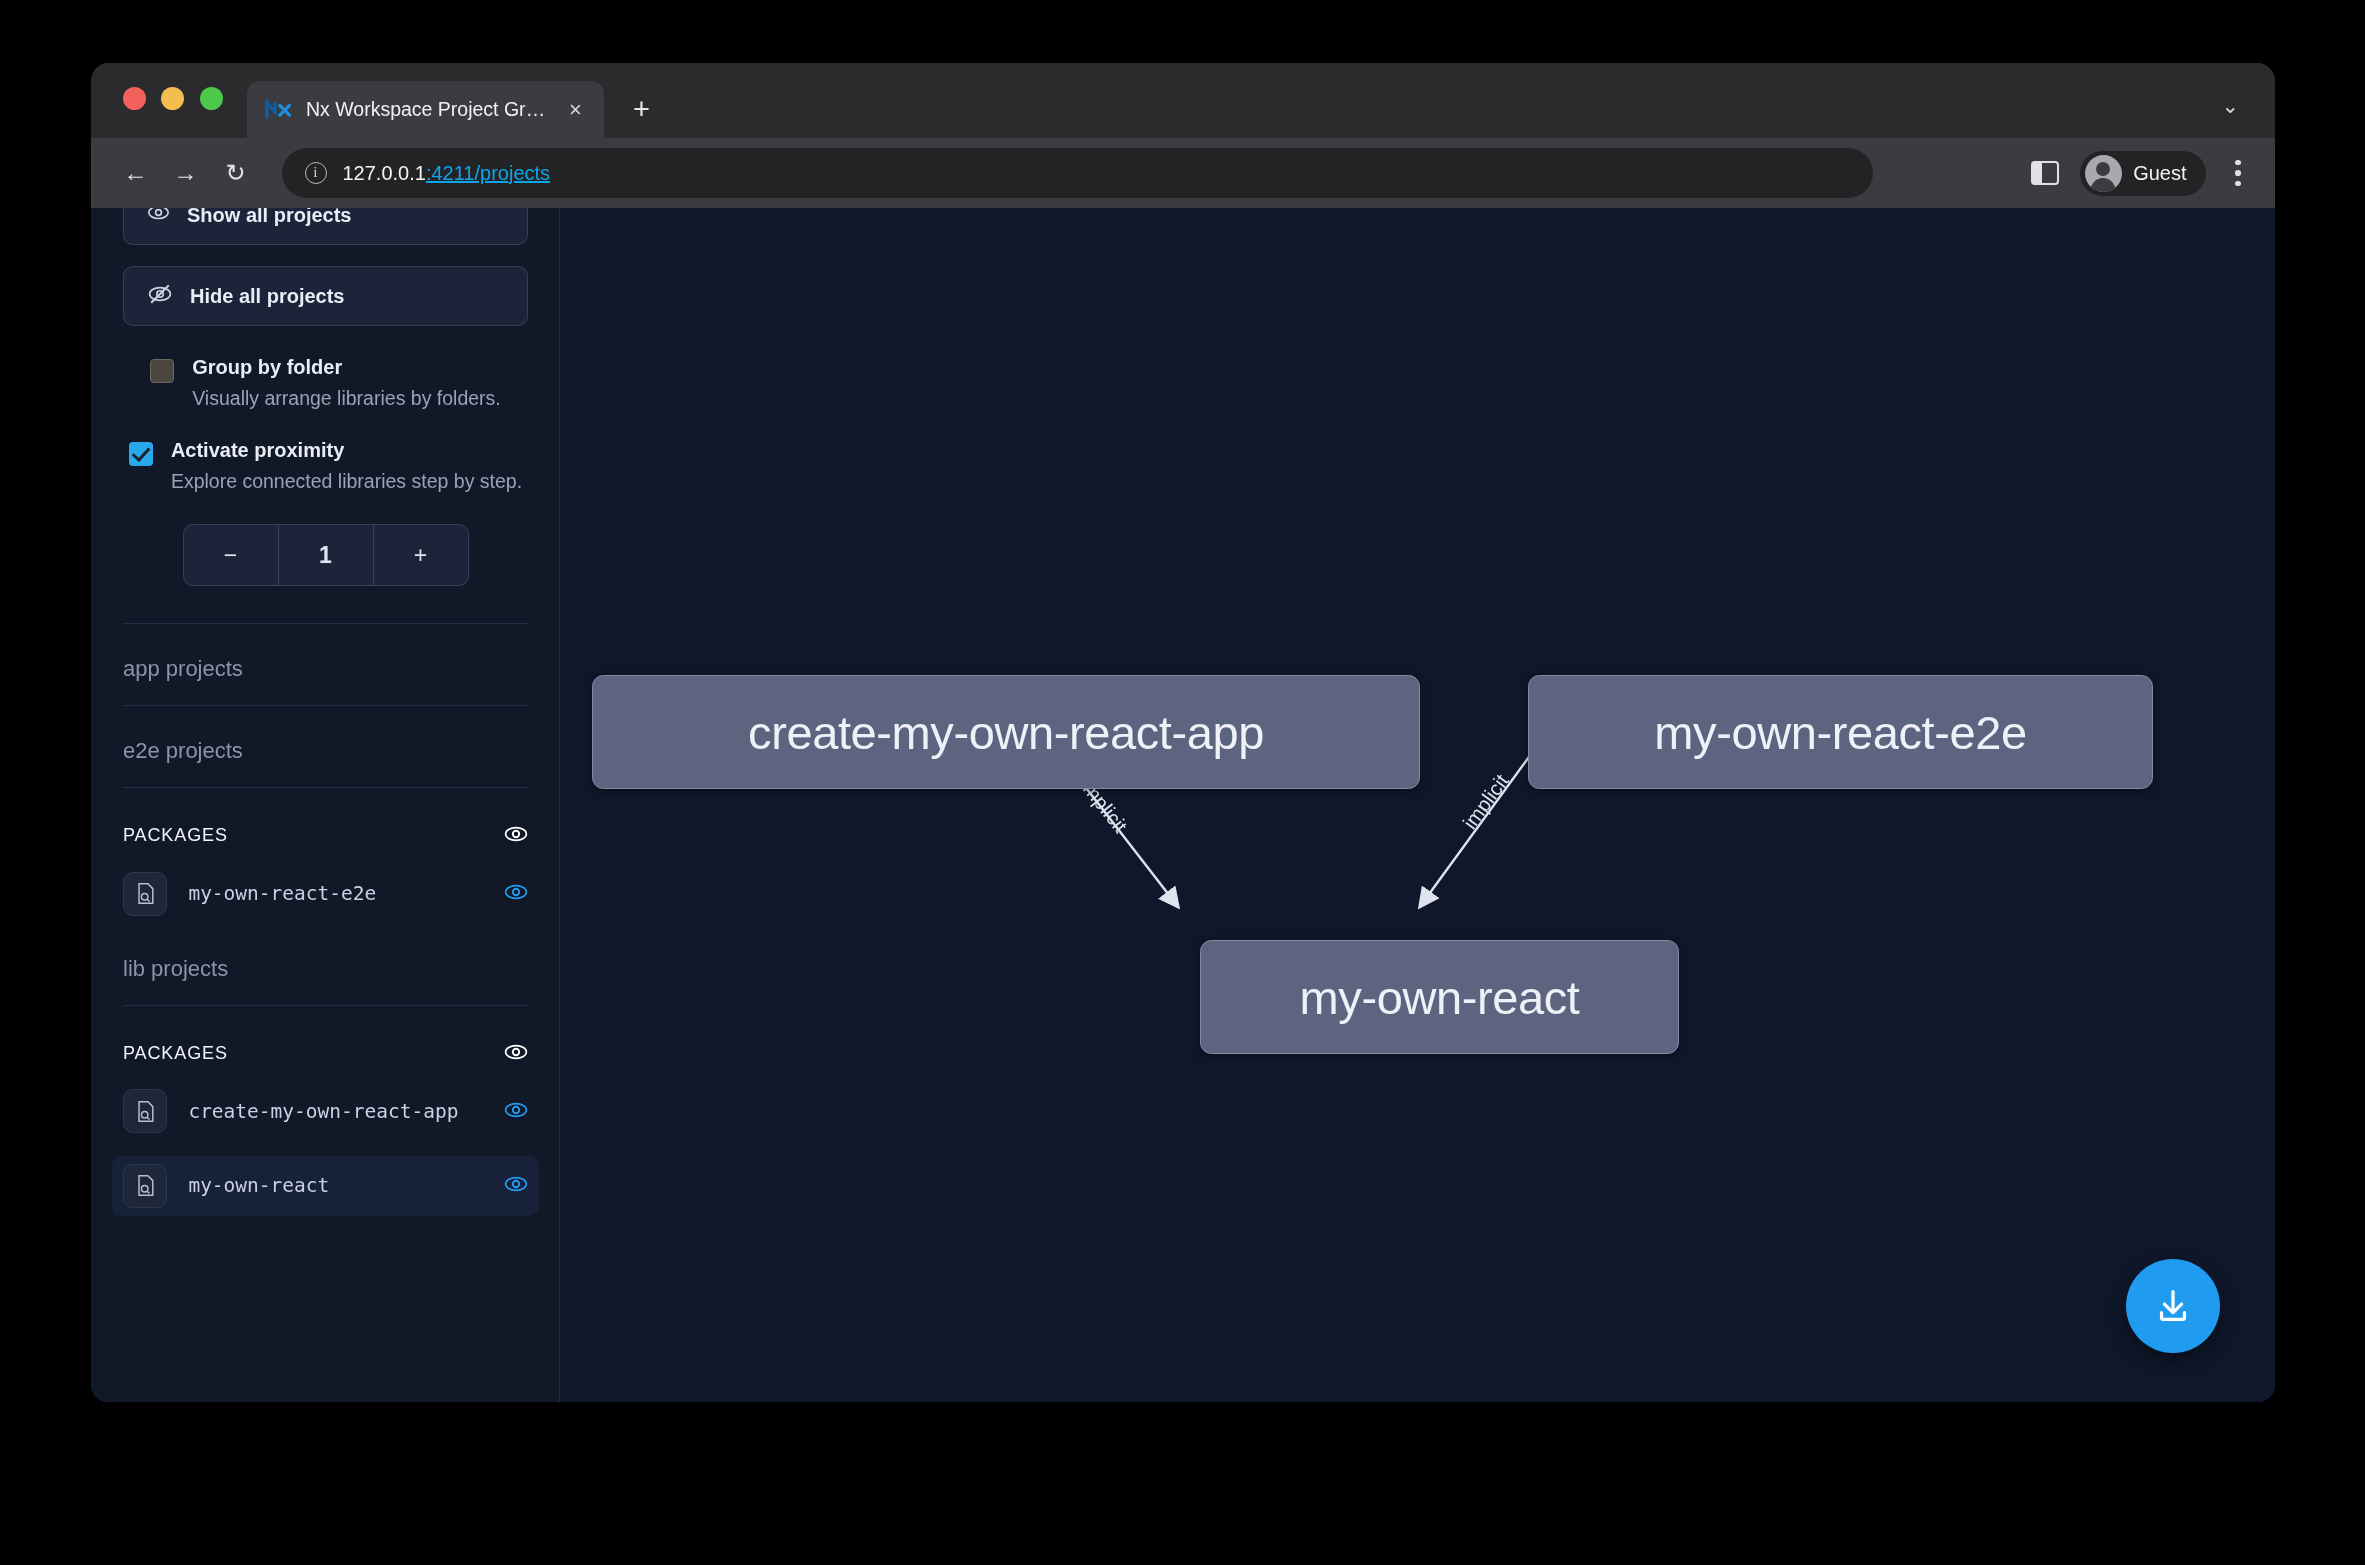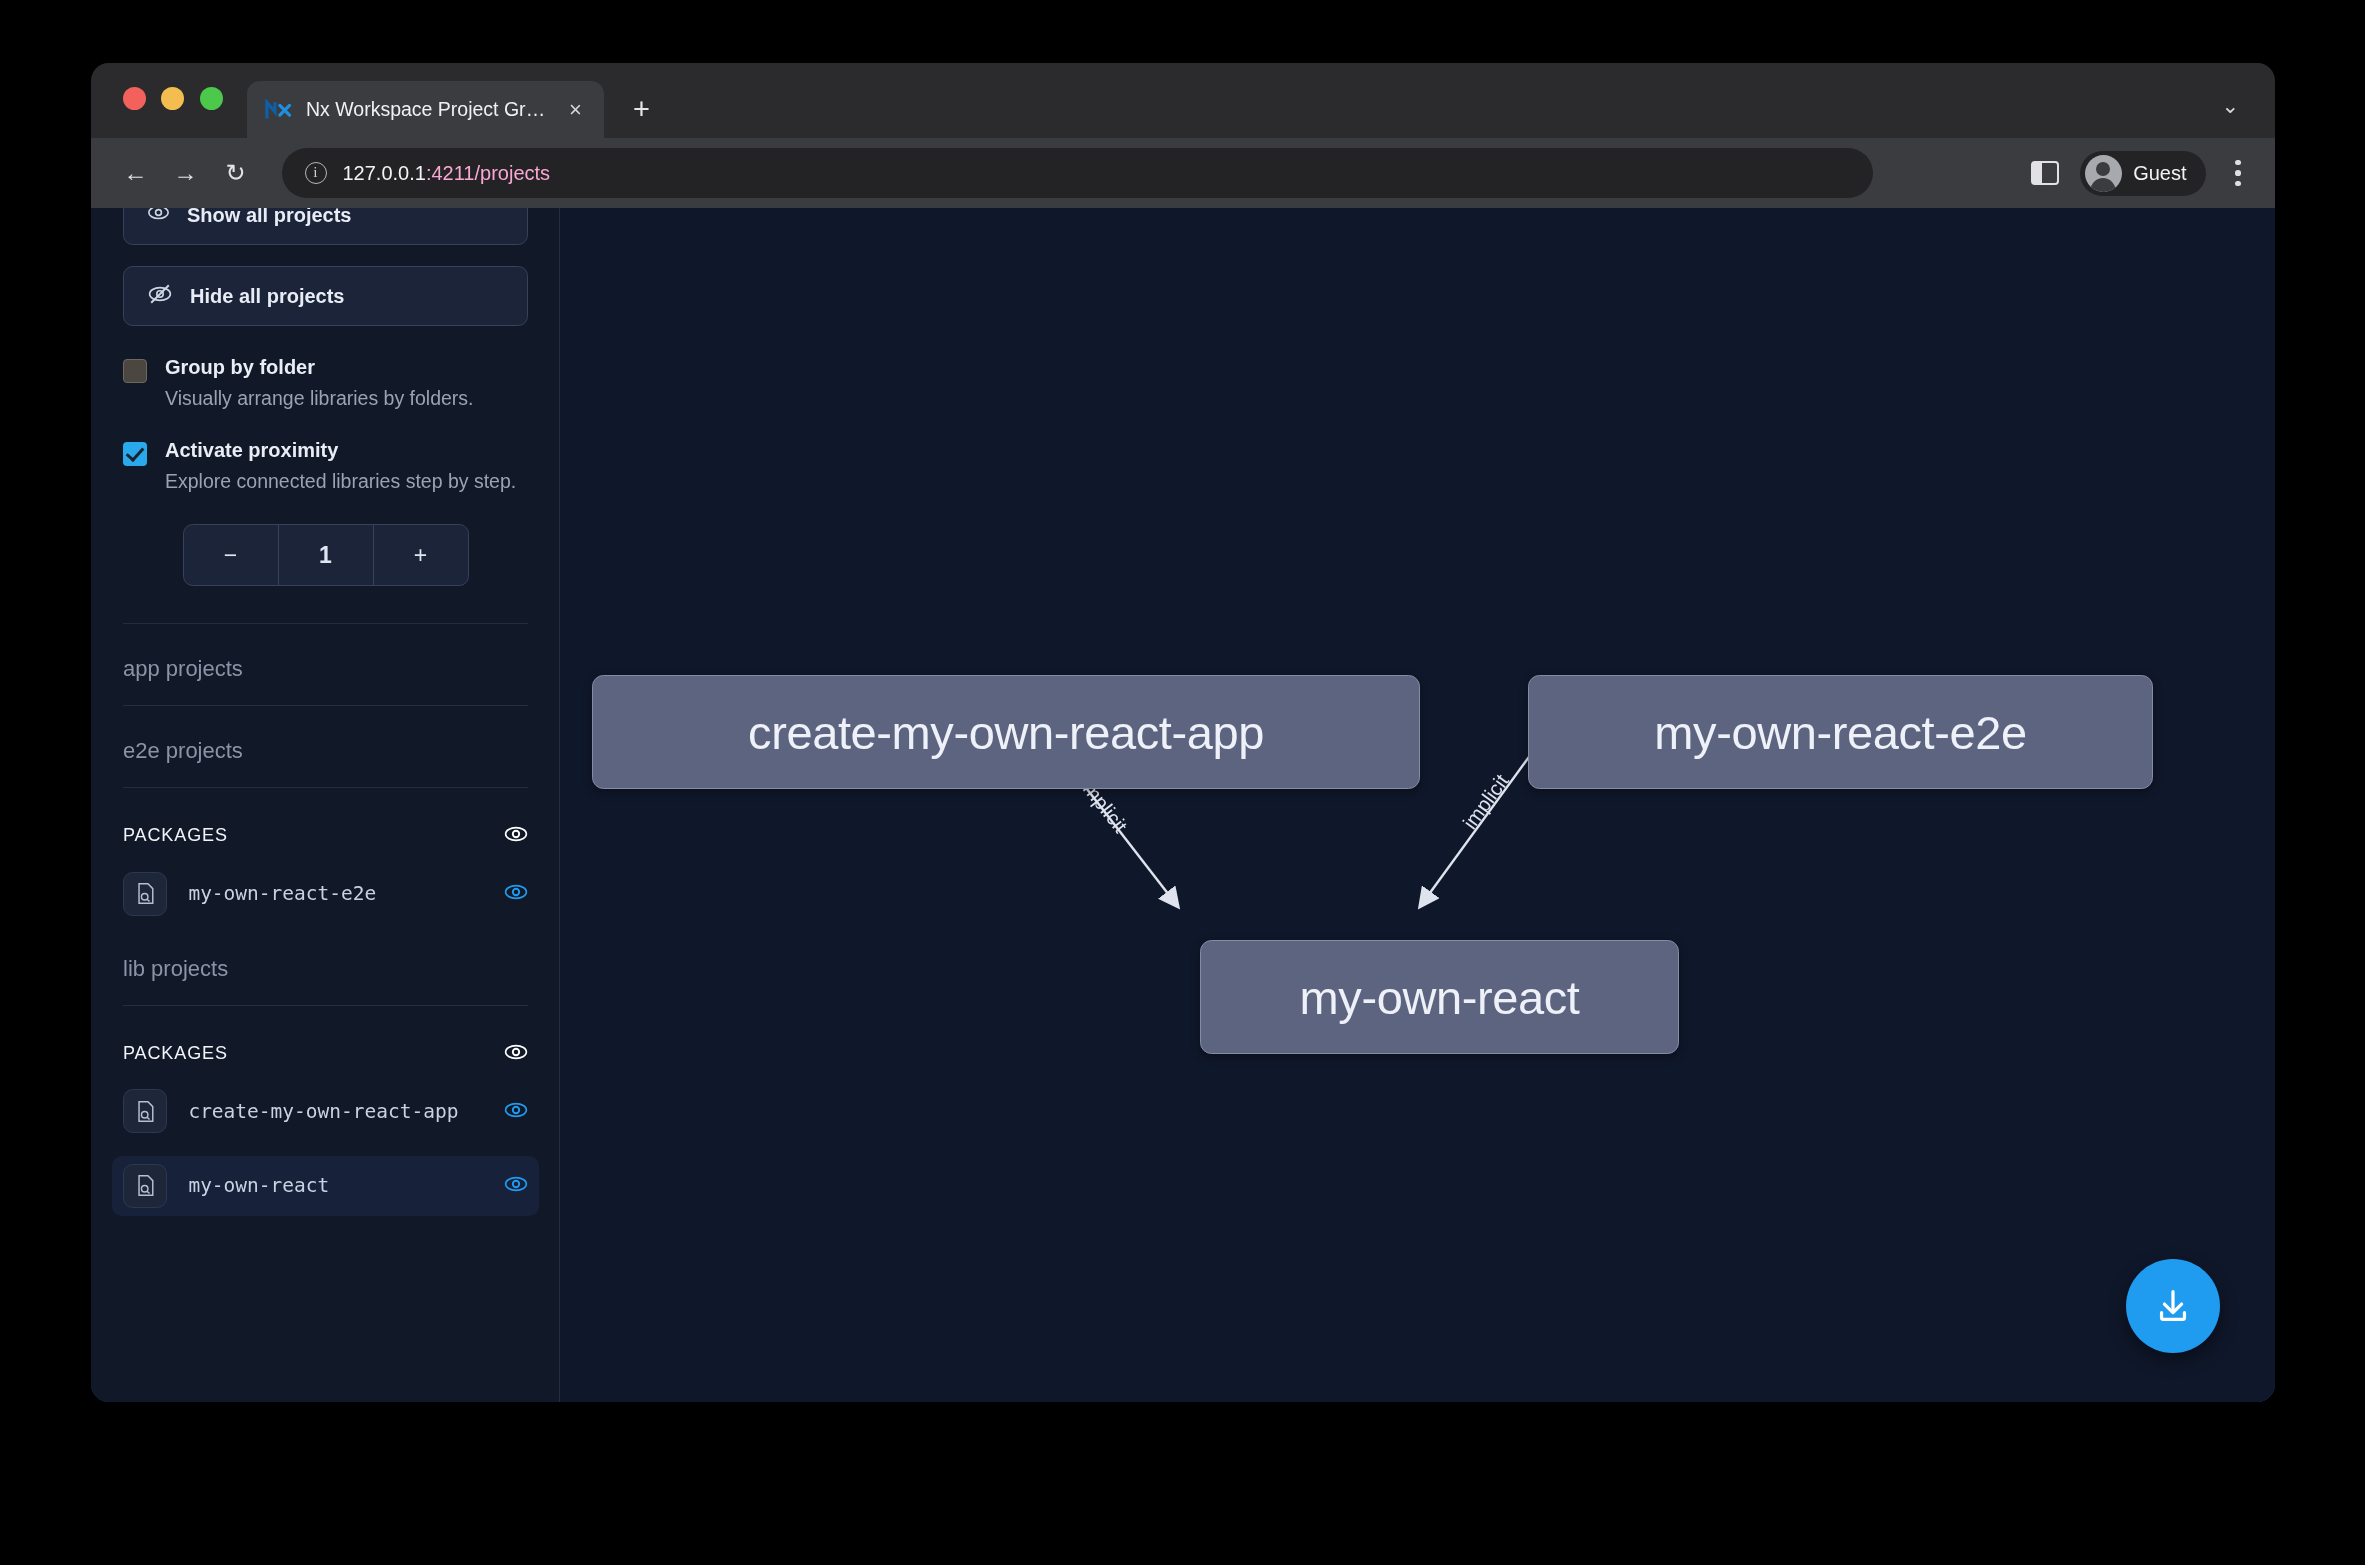--- a/index.html
+++ b/index.html
@@ -85,21 +85,21 @@
     gap: 16px;
   }
   .info-ico {
     width: 22px; height: 22px; border-radius: 50%;
     border: 1.6px solid #b6b6ba; color: #d2d2d5;
     font-size: 15.4px; line-height: 18.7px; text-align: center;
     font-family: "Liberation Serif", serif; flex: none;
   }
   .url { font-size: 20px; white-space: nowrap; }
   .url .host { color: #f4f4f6; }
-  .url .rest { color: #f9a8d4; }
+  .url .rest { color: #0ea5e9; text-decoration: underline; }
 
   .tb-right {
     position: absolute; right: 21px; top: 0; height: 70px;
     display: flex; align-items: center; gap: 8px;
   }
   .panel-ico {
     width: 28px; height: 24px; border: 2.4px solid #e2e2e4;
     border-radius: 4px; position: relative;
   }
   .panel-ico::after {
@@ -153,21 +153,21 @@
 
   .ghost-btn {
     height: 60px; border: 0.8px solid #36415a; border-radius: 9.7px;
     background: #1b2438;
     display: flex; align-items: center; gap: 18px;
     padding: 0 24px; color: #e8ecf5; font-size: 20px; font-weight: 700;
     margin-bottom: 28px;
   }
   .ghost-btn.clipped { margin-bottom: 21px; }
 
-  .opt-row { display: flex; gap: 18px; margin-top: 24px; }
+  .opt-row { display: flex; gap: 18px; margin-top: 24px; justify-content: center; }
   .cbox {
     width: 24px; height: 24px; border-radius: 4px; flex: none;
     margin-top: 4.9px;
   }
   .cbox.off { background: #4b463f; border: 0.8px solid #6d675d; }
   .cbox.on {
     background: #29a9ec; position: relative;
   }
   .cbox.on::after {
     content: ""; position: absolute; left: 7.3px; top: 2.4px;

